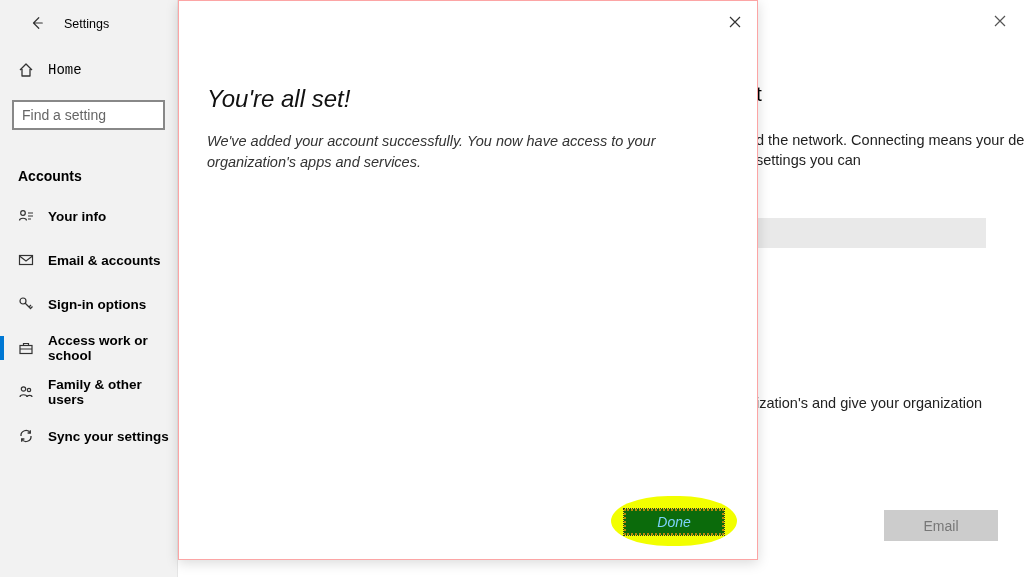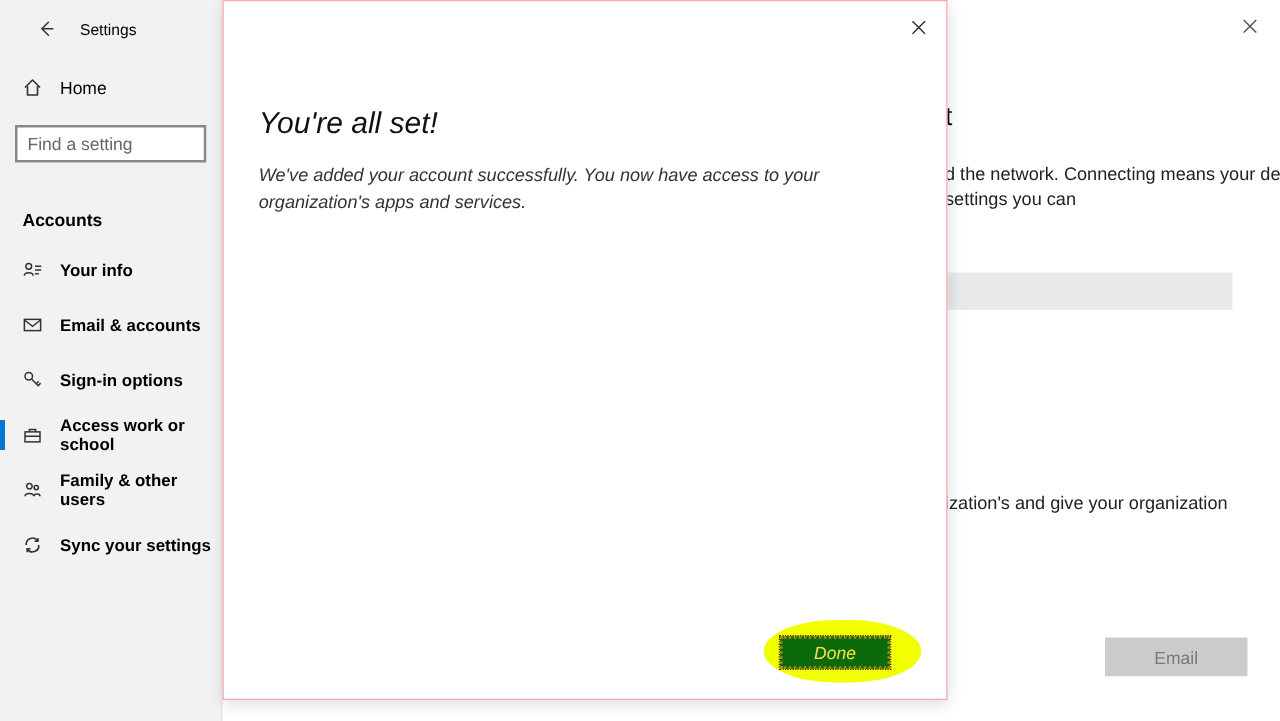--- a/index.html
+++ b/index.html
@@ -33,20 +33,21 @@
     }
     .back-arrow { width: 14px; height: 14px; }
     .header-title { font-size: 12.5px; }
     .home-row {
       display: flex;
       align-items: center;
       height: 40px;
       padding-left: 18px;
       gap: 14px;
       margin-top: 2px;
+      font-family: Liberation Mono, monospace;
     }
     .icon { flex: 0 0 auto; }
     .home-label { font-size: 14px; }
     .search-box {
       margin: 10px 12px 16px 12px;
       height: 30px;
       border: 2px solid #888;
       background: #fff;
       display: flex;
       align-items: center;
@@ -184,26 +185,26 @@
       width: 126px;
       height: 50px;
       background: #f2ff00;
       border-radius: 50% / 55%;
       filter: blur(0.5px);
     }
     .done-btn {
       position: absolute;
       left: 445px;
       top: 508px;
-      width: 88px;
+      width: 100px;
       height: 26px;
       background: #0b6b0b;
       border: 2px dotted #b8860b;
       outline: 1px dotted #333;
-      color: #fde047;
+      color: #7dd3fc;
       font-size: 14px;
       display: flex;
       align-items: center;
       justify-content: center;
     }
   </style>
 </head>
 <body>
 
 <div class="right-area">

